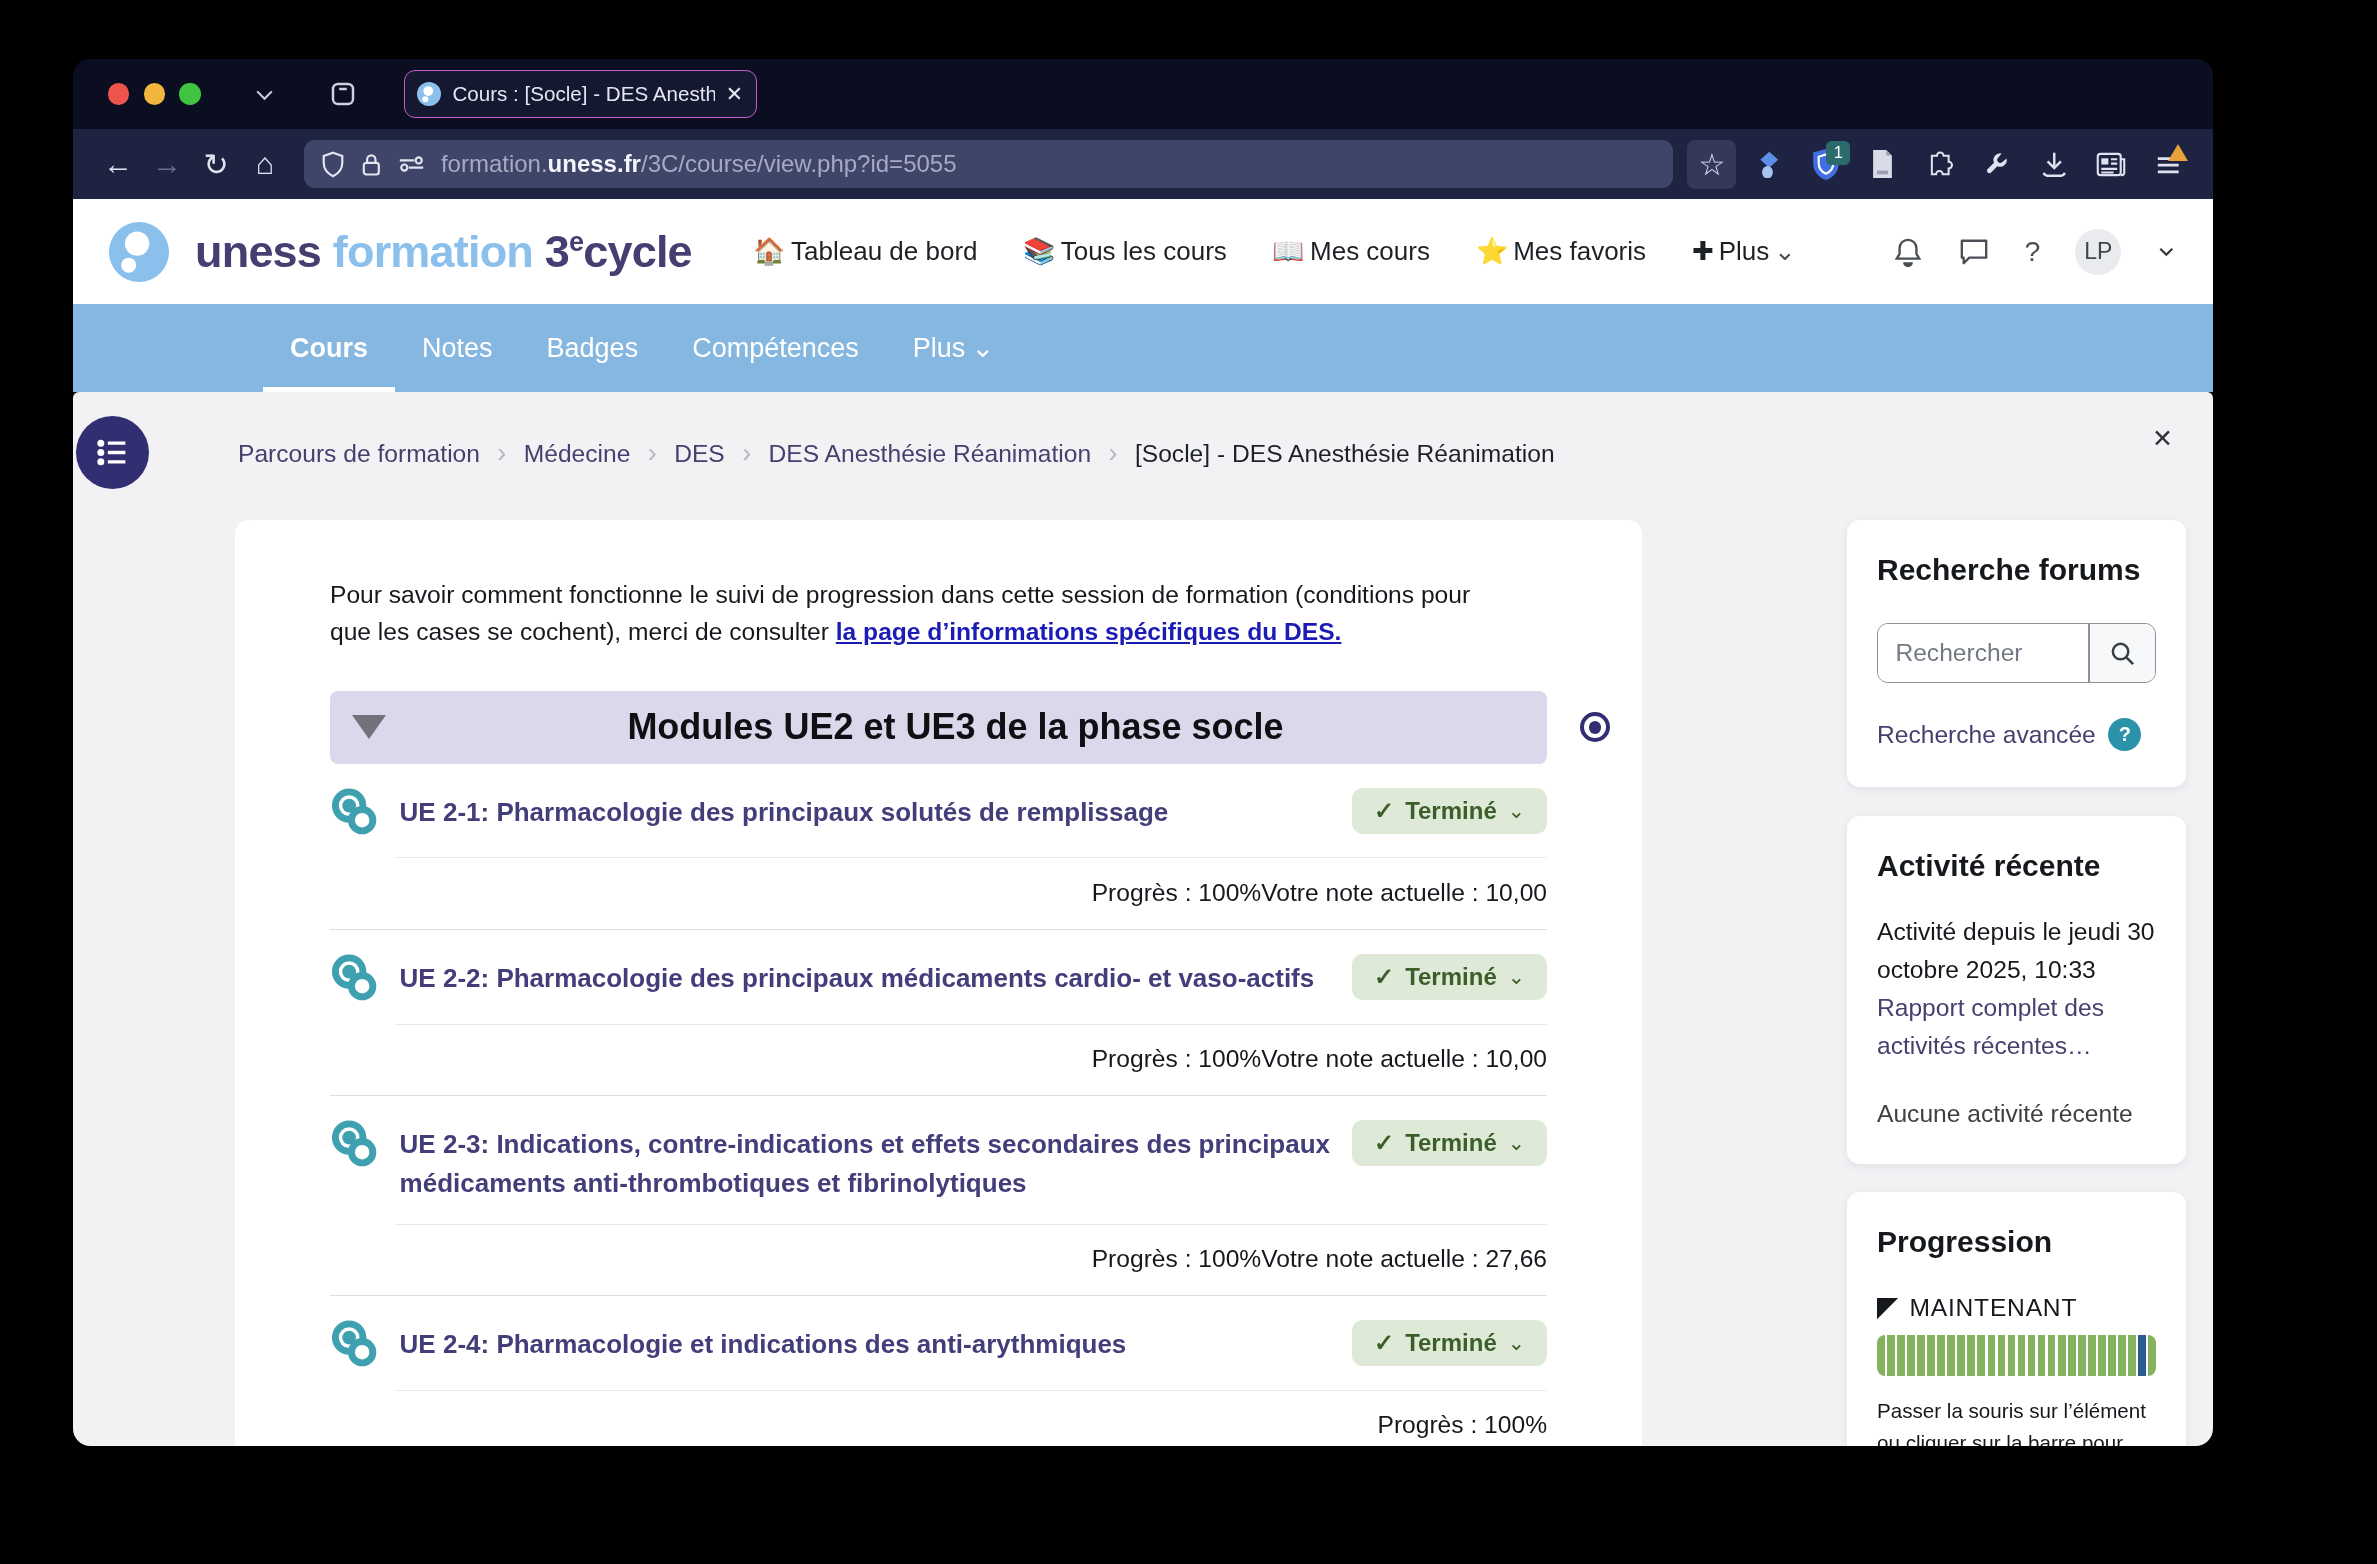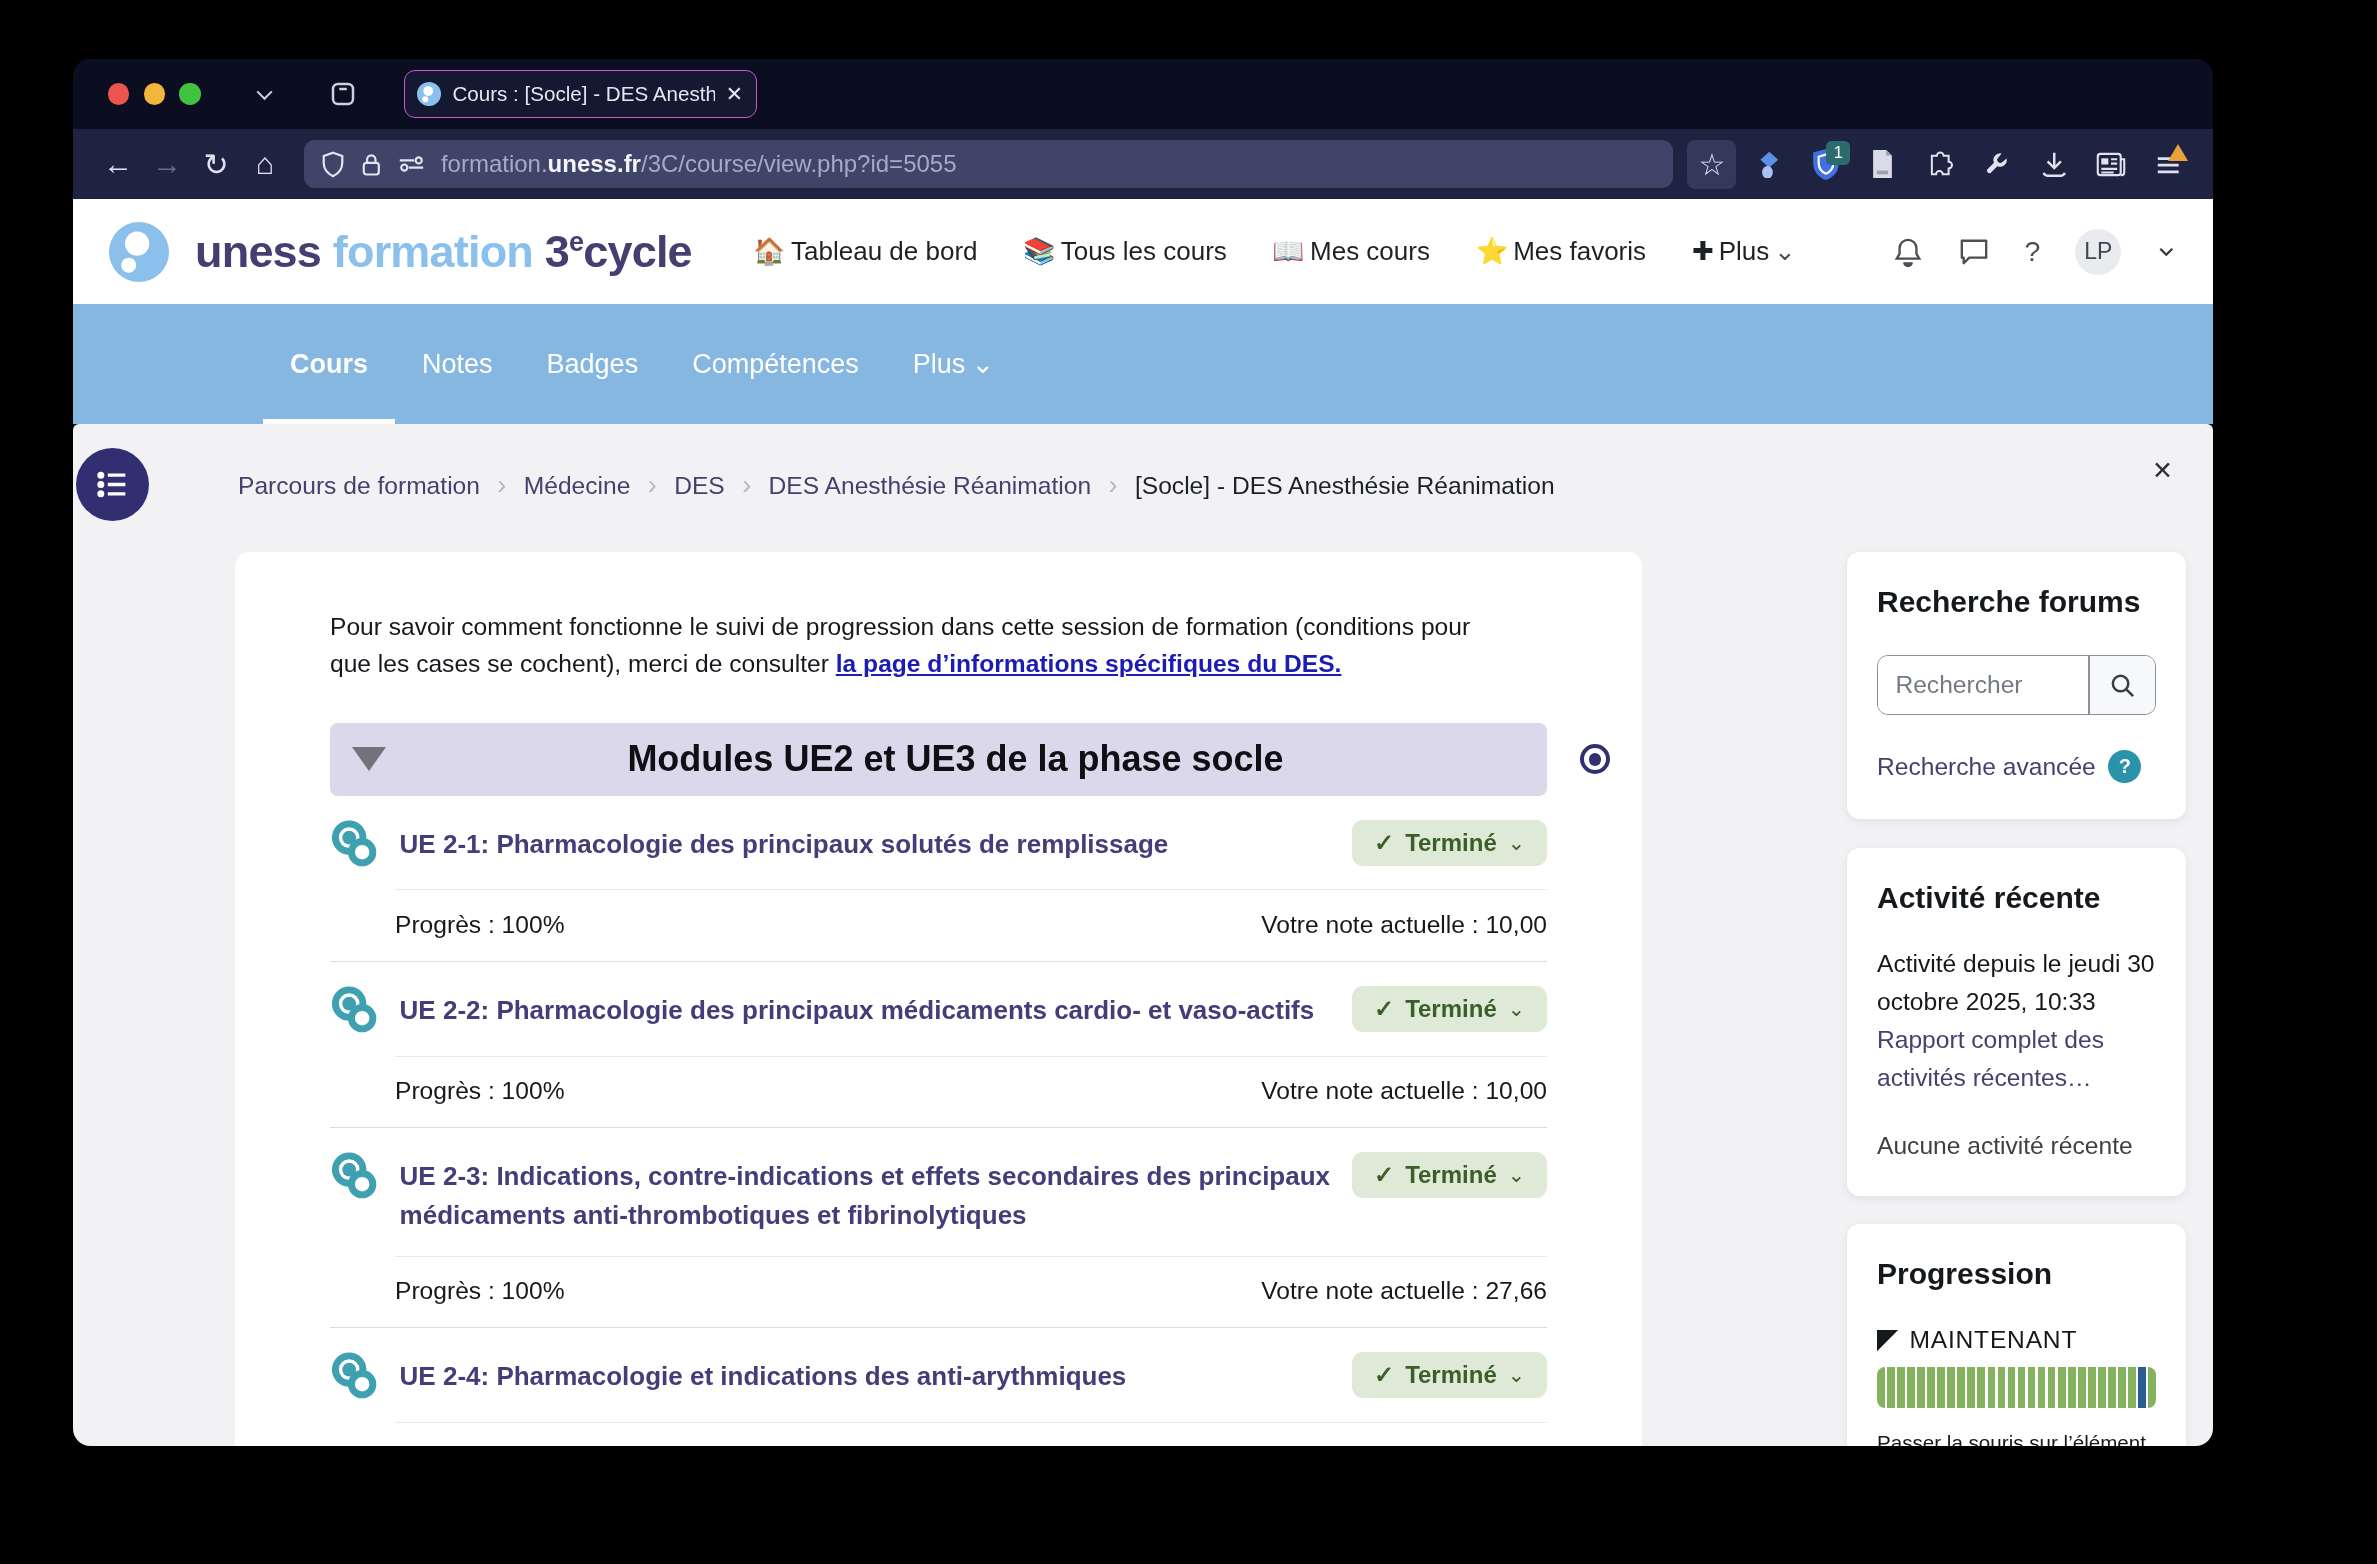--- a/index.html
+++ b/index.html
@@ -47,21 +47,21 @@
   .lt-sup { font-size:27px; vertical-align:super; }
   .main-nav { display:flex; align-items:center; gap:46px; }
   .nav-item { font-size:26px; color:#1d2125; display:flex; align-items:center; gap:4.8px; white-space:nowrap; }
   .nav-emoji { font-size:26px; }
   .hdr-right { margin-left:auto; display:flex; align-items:center; gap:35px; }
   .hdr-ic { color:#4a4f55; display:flex; align-items:center; font-size:28.5px; }
   .avatar { width:46px; height:46px; border-radius:50%; background:#e9ebee; color:#41464d;
     font-size:23px; font-weight:500; display:flex; align-items:center; justify-content:center; }
 
   
-  .bluenav { height:120px; background:#86b7e0; display:flex; align-items:stretch; padding-left:190px; flex:0 0 auto; }
+  .bluenav { height:88px; background:#86b7e0; display:flex; align-items:stretch; padding-left:190px; flex:0 0 auto; }
   .bn-item { position:relative; padding:0 27px; display:flex; align-items:center; gap:6.3px;
     color:#ffffff; font-size:27px; }
   .bn-item.active { font-weight:700; }
   .bn-item.active::after { content:""; position:absolute; left:0; right:0; bottom:0; height:4.8px; background:#ffffff; }
 
   
   .content { flex:1; background:#f2f2f5; position:relative; overflow:hidden;border-radius:6px; }
   .drawer-btn { position:absolute; left:3.2px; top:24px; width:73px; height:73px; border-radius:50%;
     background:#312f72; display:flex; align-items:center; justify-content:center; }
   .breadcrumb { position:absolute; left:165px; top:46px; display:flex; align-items:center; gap:17.4px; font-size:24.6px; white-space:nowrap; }
@@ -88,21 +88,21 @@
   .item-head { display:flex; align-items:flex-start; }
   .mod-icon { width:49px; height:49px; flex:0 0 auto; }
   .item-title { margin-left:20.6px; padding-top:4.8px; font-size:26px; line-height:1.5; color:#433e7a;
     max-width:991px; text-decoration:none;font-weight:bold; }
   .badge { margin-left:auto; flex:0 0 auto; height:46px; border-radius:11px; background:#dee9d7;
     display:flex; align-items:center; gap:11px; padding:0 22px; color:#3c5e28; }
   .badge-check { font-size:24px; font-weight:700; }
   .badge-label { font-size:24px; font-weight:700; }
   .badge-chev { font-size:20.6px; }
   .divider1 { margin:20.6px 0 0 65px; border-top:1.6px solid #e7e9ed; }
-  .prog-row { display:flex; justify-content:space-between; padding:20.6px 0 22px 65px; font-size:24.6px; color:#15181c; }
+  .prog-row { display:flex; justify-content:flex-end; padding:20.6px 0 22px 65px; font-size:24.6px; color:#15181c; }
   .divider2 { border-top:1.6px solid #dbdde2; }
 
   
   .sidebar { position:absolute; left:1774px; top:128px; width:339px; }
   .scard { background:#fff; border-radius:12.7px; padding:33px 30px 36px; margin-bottom:28.5px;
     box-shadow:0 2.4px 8px rgba(20,20,40,.07); }
   .scard-title { font-size:30px; font-weight:700; color:#15181c; }
   .searchbox { margin-top:36px; height:60px; border:1.6px solid #8a8f99; border-radius:11px;
     display:flex; overflow:hidden; background:#fff; }
   .search-input { flex:1; border:0; outline:0; padding:0 17.4px; font-size:24.6px; color:#15181c; min-width:0;

